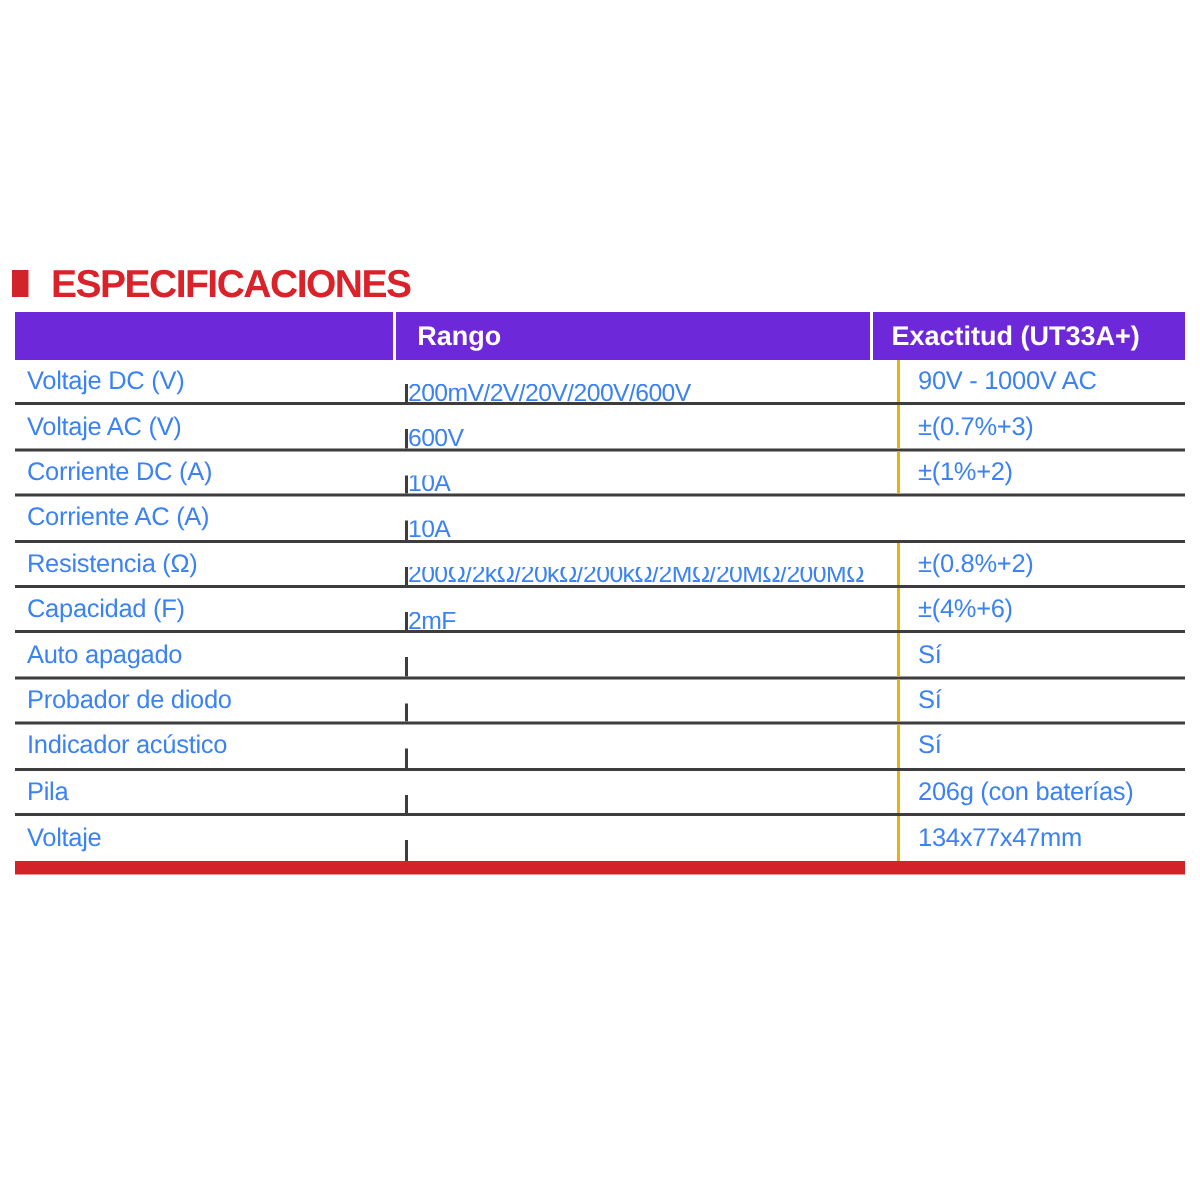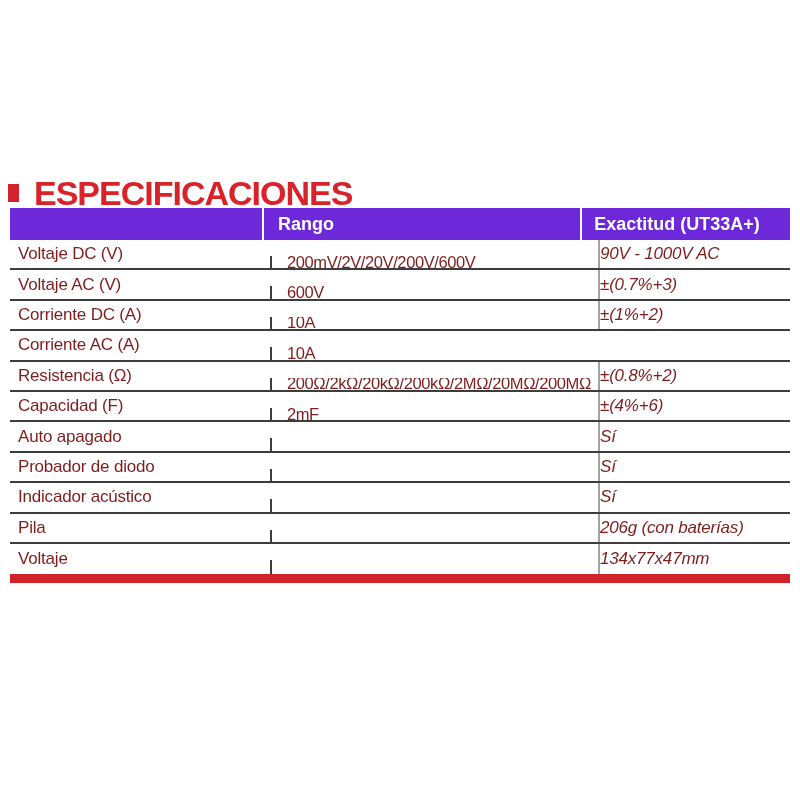--- a/index.html
+++ b/index.html
@@ -25,21 +25,21 @@
   }
   .bullet {
     width: 11px;
     height: 18px;
     background: #d2232a;
     margin-right: 15px;
     flex: 0 0 auto;
   }
   .section-title {
     color: #da222a;
-    font-size: 34px;
+    font-size: 26px;
     font-weight: bold;
     letter-spacing: -1px;
     white-space: nowrap;
     line-height: 1;
   }
   
   .spec-table {
     position: absolute;
     left: 10px;
     top: 208px;
@@ -68,28 +68,28 @@
     height: 30.4px;
     border-bottom: 2px solid #3d3d3d;
   }
   .row:last-child { border-bottom: none; }
   .cell {
     box-sizing: border-box;
     display: flex;
     align-items: center;
     font-size: 17px;
     letter-spacing: -0.2px;
-    color: #7f1d1d;
+    color: #3b82f6;
     white-space: nowrap;
     overflow: hidden;
   }
   .cell.c1 { width: 260px; padding-left: 8px; }
-  .cell.c2 { width: 328px; padding-left: 15px; border-left: 2px solid #3d3d3d;
+  .cell.c2 { width: 328px; padding-left: 0; border-left: 2px solid #3d3d3d;
              font-size: 16.5px; letter-spacing: -0.4px; margin-top: 16px; }
-  .cell.c3 { width: 192px; border-left: 2px solid #a3a3a3; font-style: italic; }
+  .cell.c3 { width: 192px; padding-left: 12px; border-left: 2px solid #eab308; }
   .bottom-bar {
     width: 780px;
     height: 9px;
     background: #d2232a;
   }
 </style>
 </head>
 <body>
 
 <div id="page">

